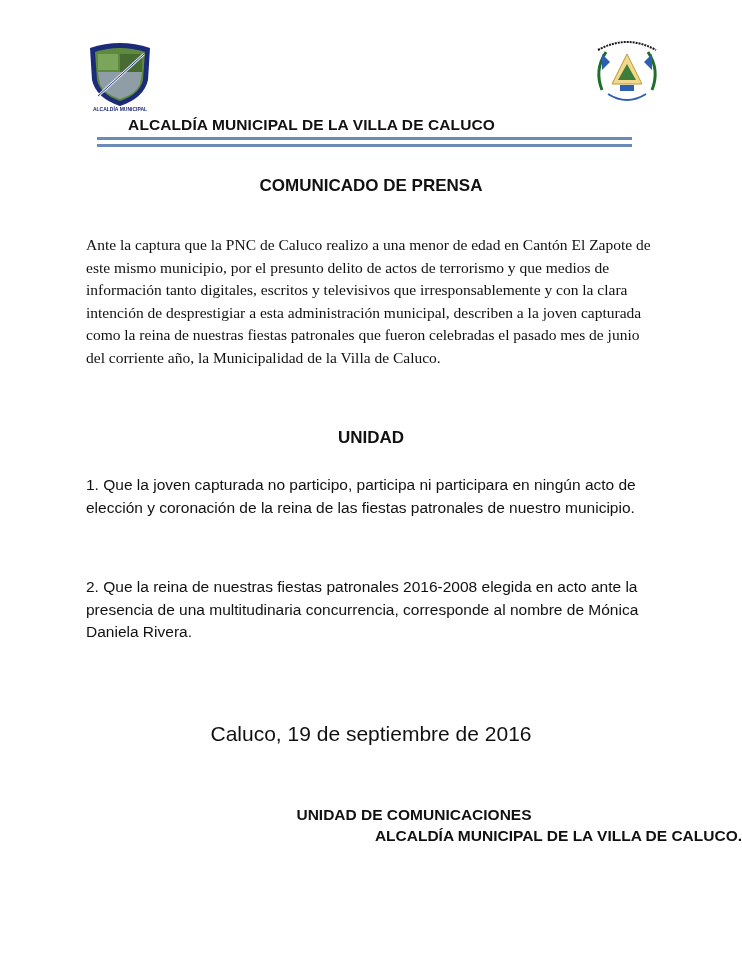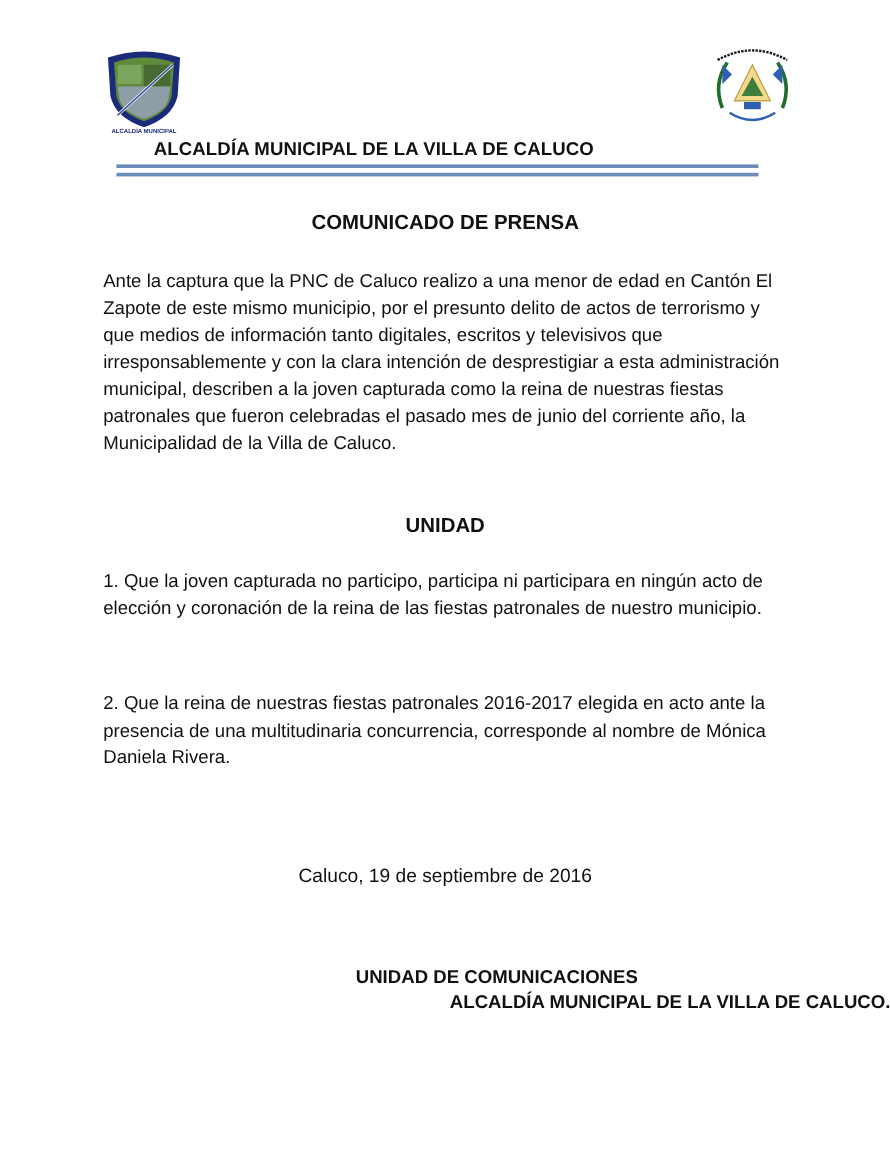--- a/index.html
+++ b/index.html
@@ -23,30 +23,30 @@
   .rule.r1 { top: 137px; }
   .rule.r2 { top: 144px; }
   .title {
     position: absolute; left: 0; width: 742px; top: 176px;
     text-align: center; font-weight: bold; font-size: 17px;
   }
   .para {
     position: absolute; left: 86px; width: 570px;
     font-size: 15.5px; line-height: 22.5px; margin: 0;
   }
-  .p-intro { top: 224px; }
+  .p-intro { top: 234px; font-family: Liberation Serif, serif; }
   .aclara {
     position: absolute; left: 0; width: 742px; top: 428px;
     text-align: center; font-weight: bold; font-size: 17px;
   }
   .p-item1 { top: 474px; }
   .p-item2 { top: 576px; }
   .date {
     position: absolute; left: 0; width: 742px; top: 722px;
-    text-align: center; font-size: 16px;
+    text-align: center; font-size: 21px;
   }
   .sig {
     position: absolute; left: 0; width: 742px; text-align: center;
     font-weight: bold; font-size: 15.5px;
   }
   .sig1 { top: 806px; margin-left: 43px; }
   .sig2 { top: 827px; text-align: right; }
 </style>
 </head>
 <body>
@@ -82,18 +82,18 @@
 <div class="rule r1"></div>
 <div class="rule r2"></div>
 
 <div class="title">COMUNICADO DE PRENSA</div>
 
 <p class="para p-intro">Ante la captura que la PNC de Caluco realizo a una menor de edad en Cantón El Zapote de este mismo municipio, por el presunto delito de actos de terrorismo y que medios de información tanto digitales, escritos y televisivos que irresponsablemente y con la clara intención de desprestigiar a esta administración municipal, describen a la joven capturada como la reina de nuestras fiestas patronales que fueron celebradas el pasado mes de junio del corriente año, la Municipalidad de la Villa de Caluco.</p>
 
 <div class="aclara">UNIDAD</div>
 
 <p class="para p-item1">1. Que la joven capturada no participo, participa ni participara en ningún acto de elección y coronación de la reina de las fiestas patronales de nuestro municipio.</p>
-<p class="para p-item2">2. Que la reina de nuestras fiestas patronales 2016-2017 elegida en acto ante la presencia de una multitudinaria concurrencia, corresponde al nombre de Mónica Daniela Rivera.</p>
+<p class="para p-item2">2. Que la reina de nuestras fiestas patronales 2016-2008 elegida en acto ante la presencia de una multitudinaria concurrencia, corresponde al nombre de Mónica Daniela Rivera.</p>
 
 <div class="date">Caluco, 19 de septiembre de 2016</div>
 
 <div class="sig sig1">UNIDAD DE COMUNICACIONES</div>
 <div class="sig sig2">ALCALDÍA MUNICIPAL DE LA VILLA DE CALUCO.</div>
 
 </body></html>

